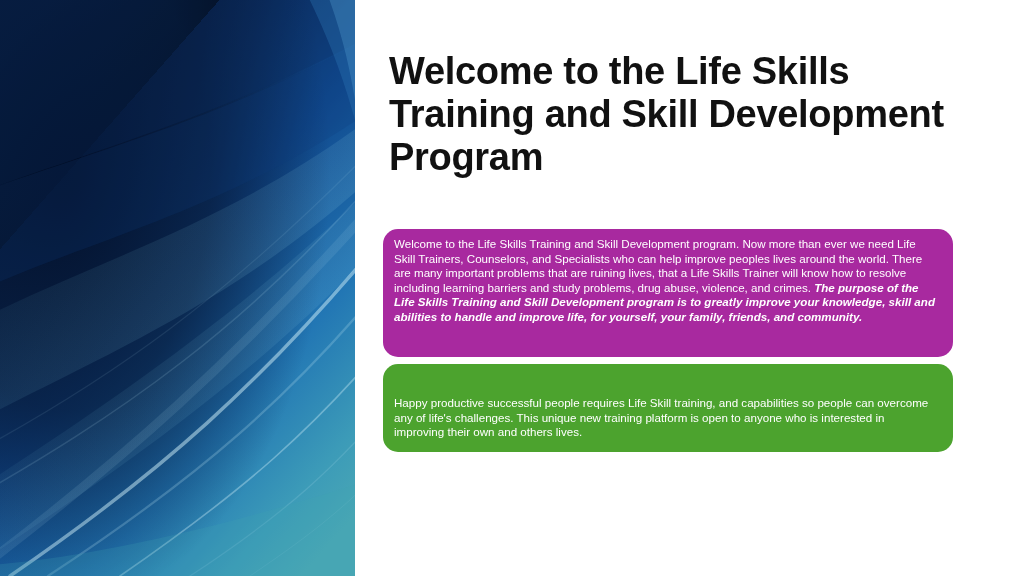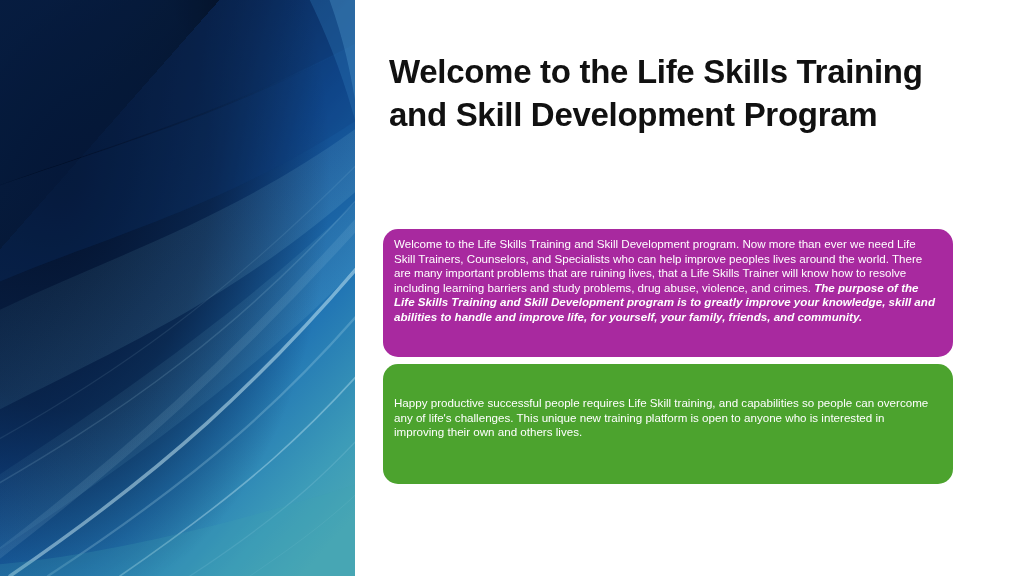--- a/index.html
+++ b/index.html
@@ -34,21 +34,21 @@
     width: 355px;
     height: 576px;
   }
 
   
   .title {
     position: absolute;
     left: 389px;
     top: 50px;
     width: 560px;
-    font-size: 33px;
+    font-size: 38px;
     line-height: 43px;
     font-weight: bold;
     color: #111111;
     letter-spacing: -0.3px;
   }
 
   
   .card {
     position: absolute;
     box-sizing: border-box;
@@ -60,21 +60,21 @@
     top: 229px;
     width: 570px;
     height: 128px;
     background: #A8299F;
     padding: 8px 16px 8px 11px;
   }
   .card-green {
     left: 383px;
     top: 364px;
     width: 570px;
-    height: 120px;
+    height: 88px;
     background: #4CA32E;
     padding: 32px 22px 8px 11px;
   }
   .card p {
     margin: 0;
     font-size: 11.6px;
     line-height: 14.6px;
     color: #ffffff;
   }
   .card .emphasis {

